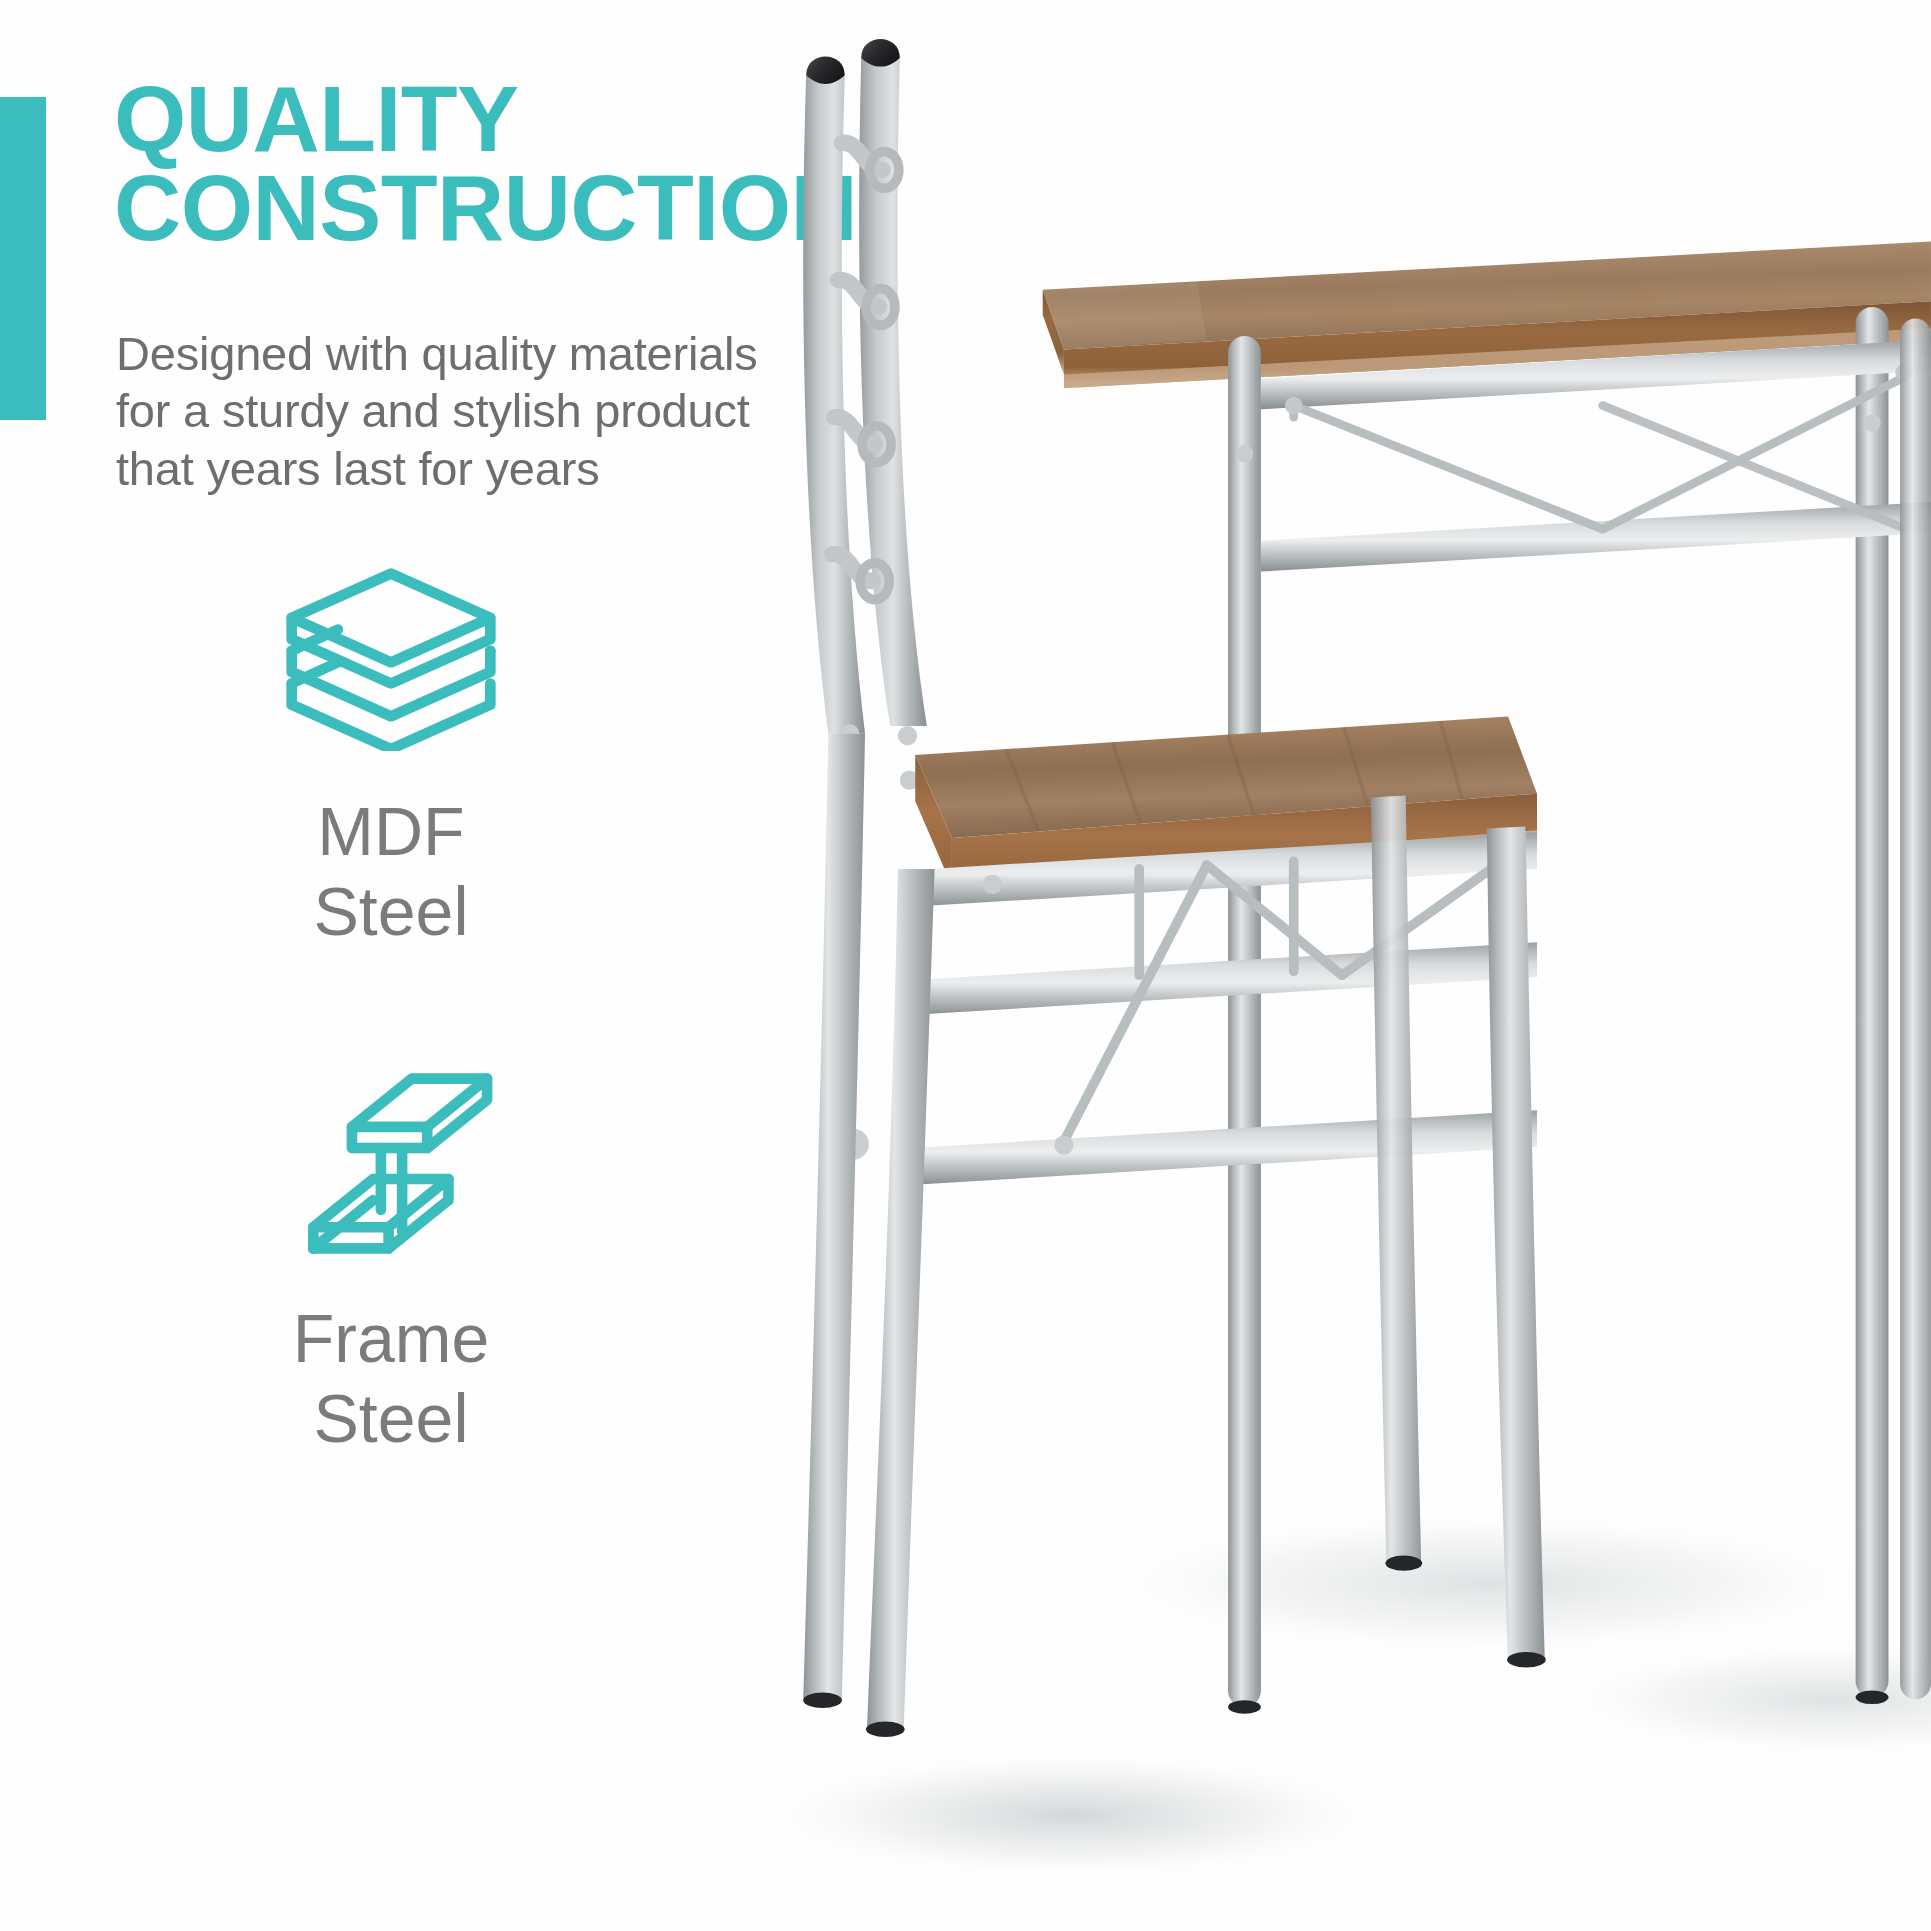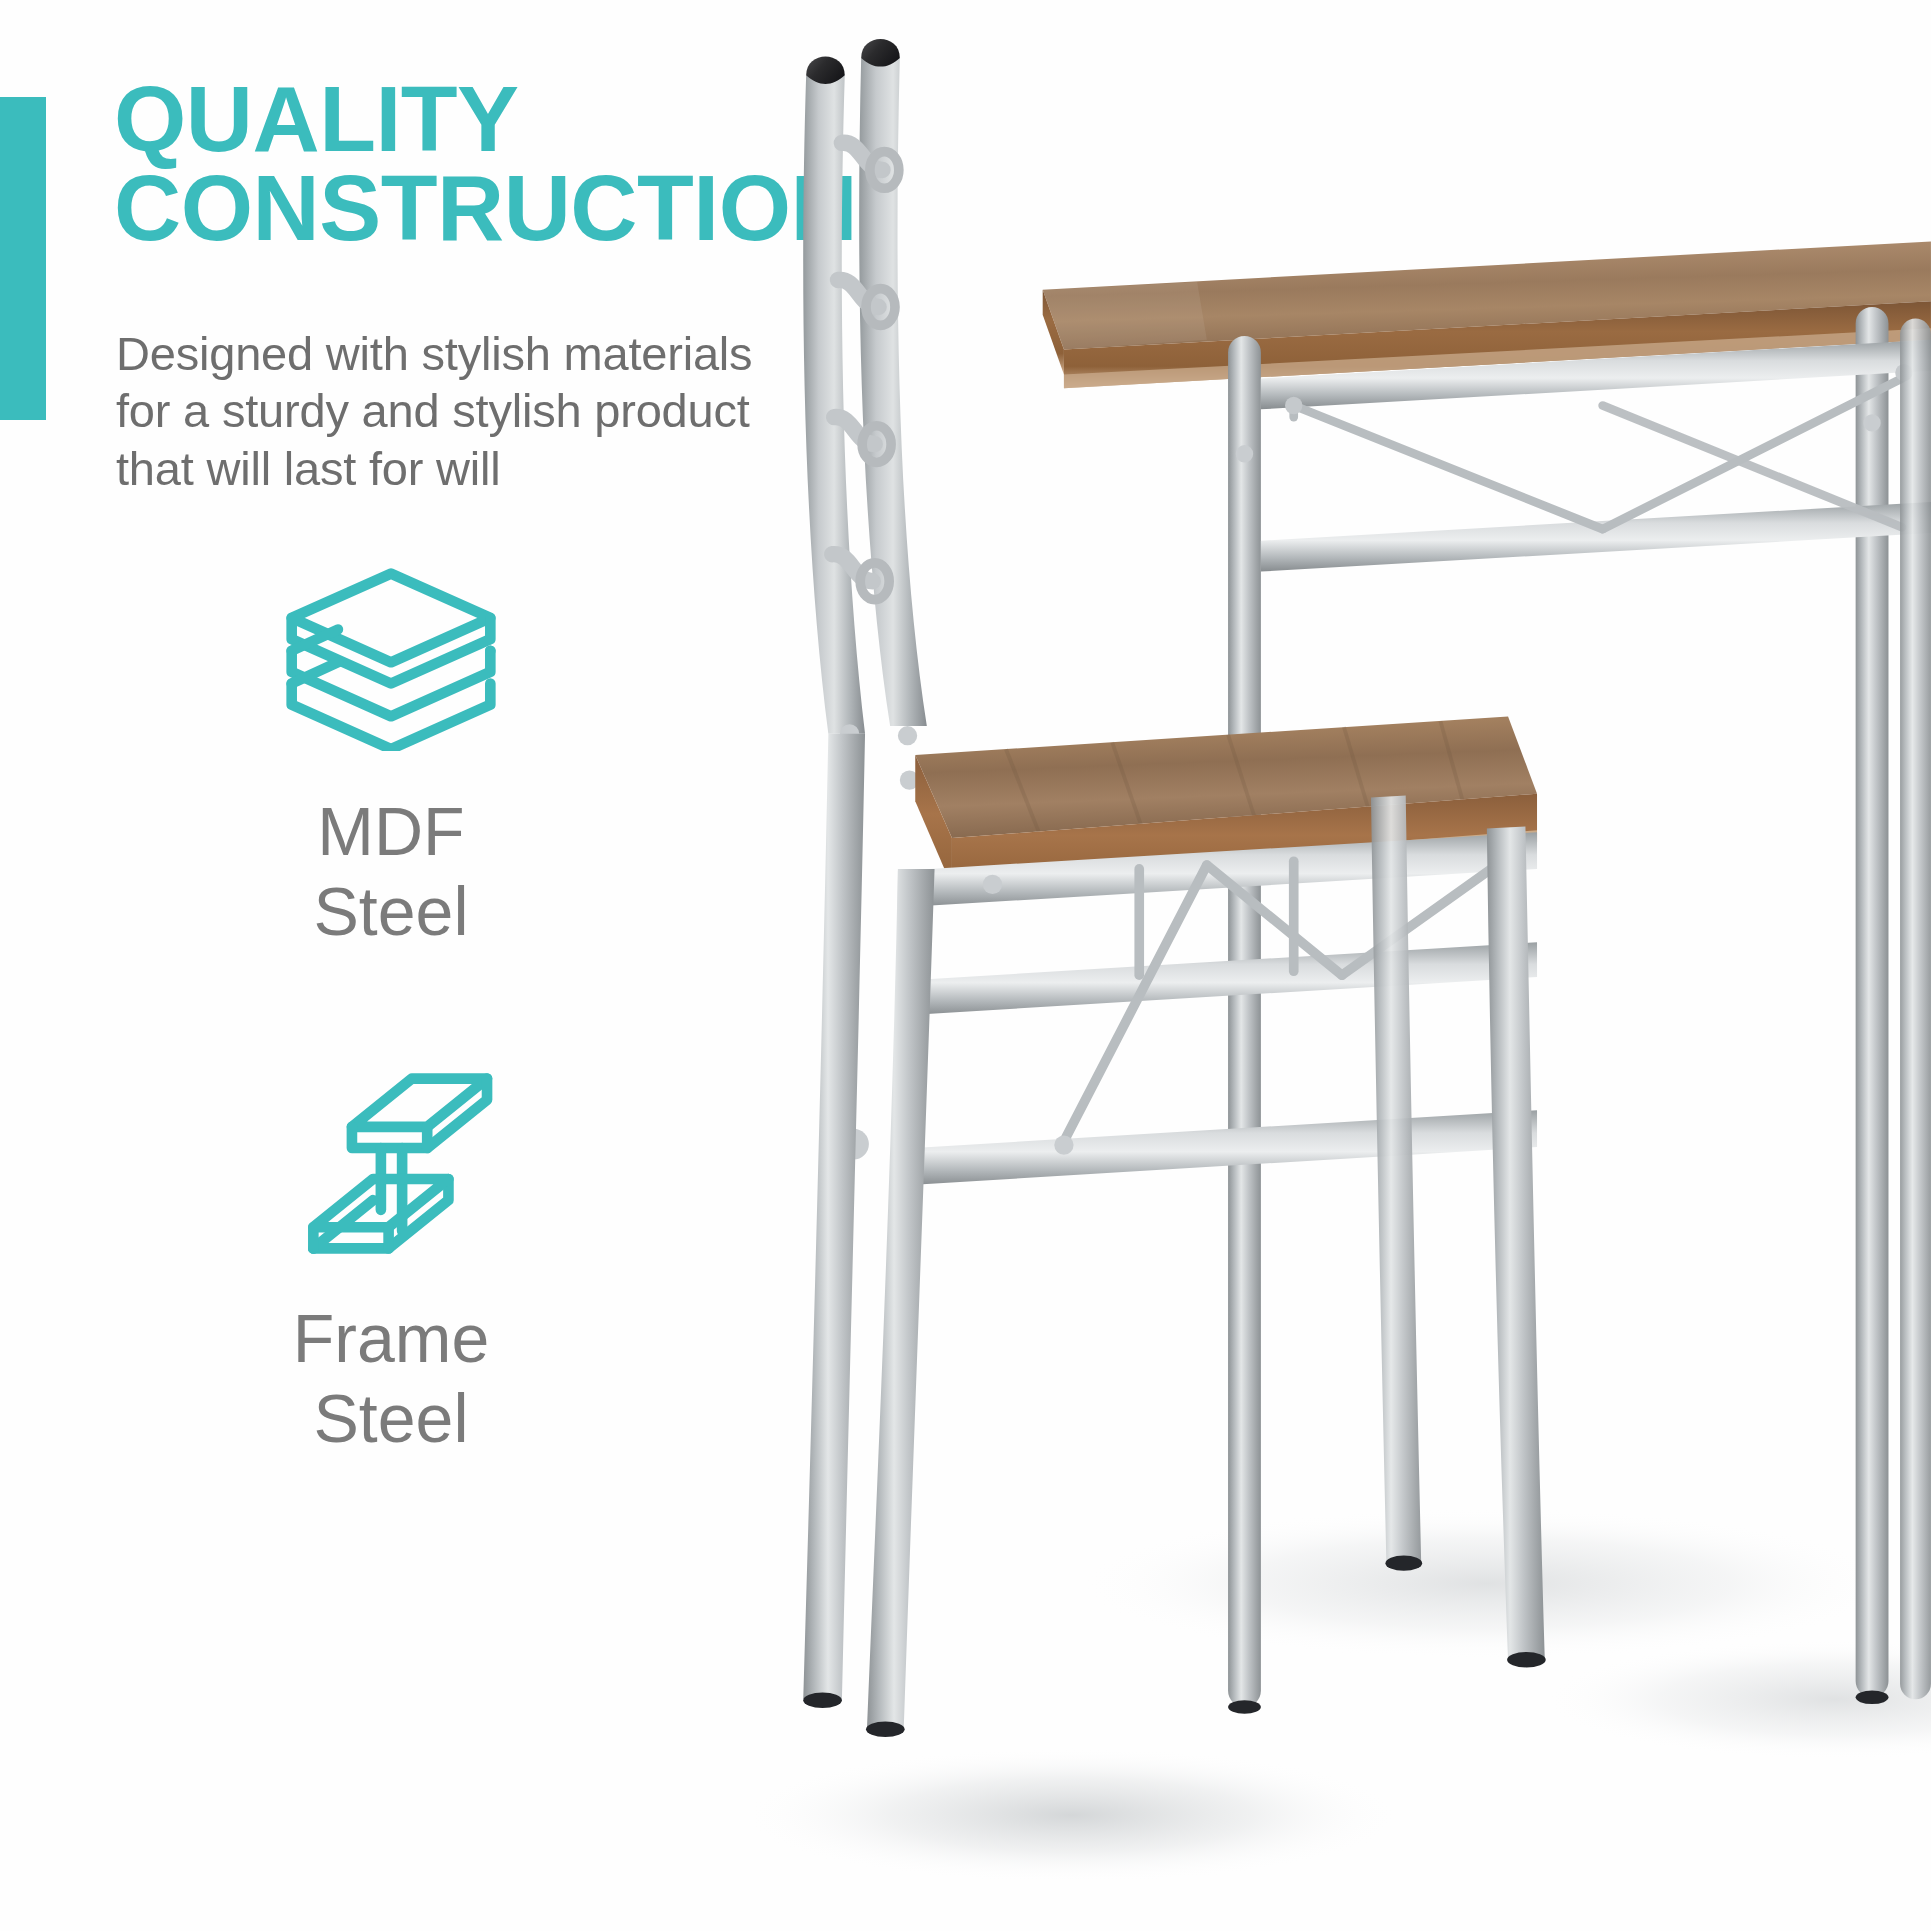--- a/index.html
+++ b/index.html
@@ -57,23 +57,23 @@
 <div id="stage">
 
   <div class="accent-bar"></div>
 
   <div class="headline">
     <span class="l1">QUALITY</span>
     <span class="l2">CONSTRUCTION</span>
   </div>
 
   <div class="subhead">
-    <span>Designed with stylish materials</span>
+    <span>Designed with quality materials</span>
     <span>for a sturdy and stylish product</span>
-    <span>that will last for will</span>
+    <span>that years last for years</span>
   </div>
 
   <div class="feature f1">
     <div class="ficon">
       <svg width="222" height="189" viewBox="0 0 230 196" fill="none" stroke="#3BBCBD" stroke-width="11" stroke-linejoin="round" stroke-linecap="round">
 
         <path d="M115 12 L218 58 L115 104 L12 58 Z"></path>
         <path d="M12 58 L12 80 L115 126 L218 80 L218 58"></path>
 
         <path d="M12 92 L12 114 L115 160 L218 114 L218 92"></path>

